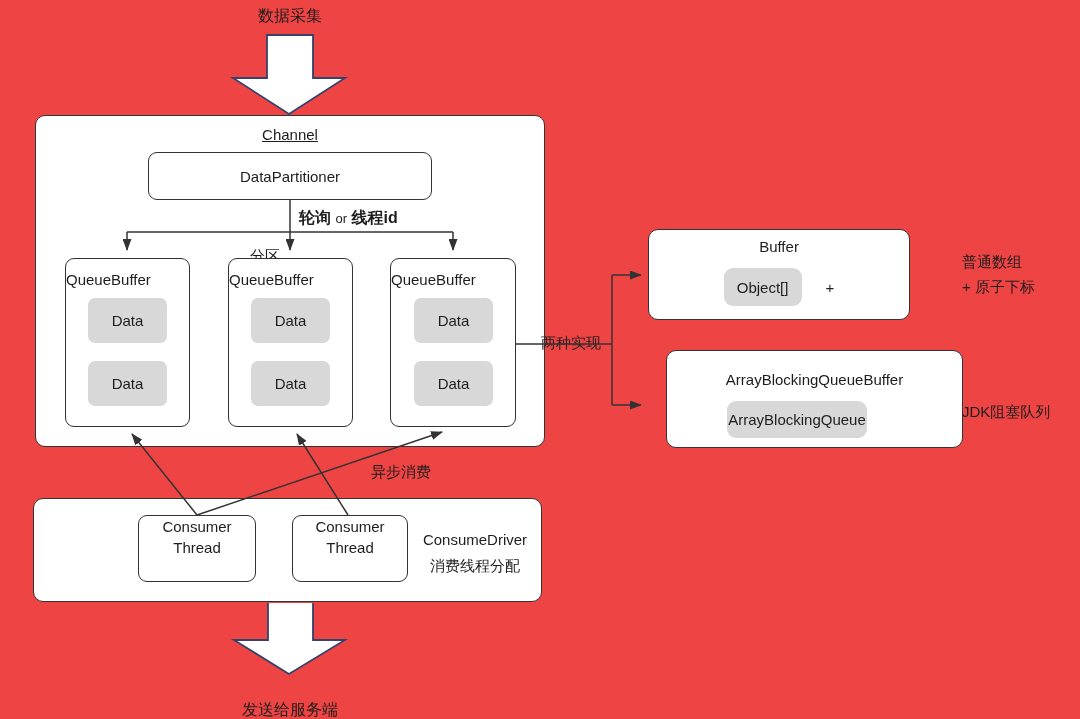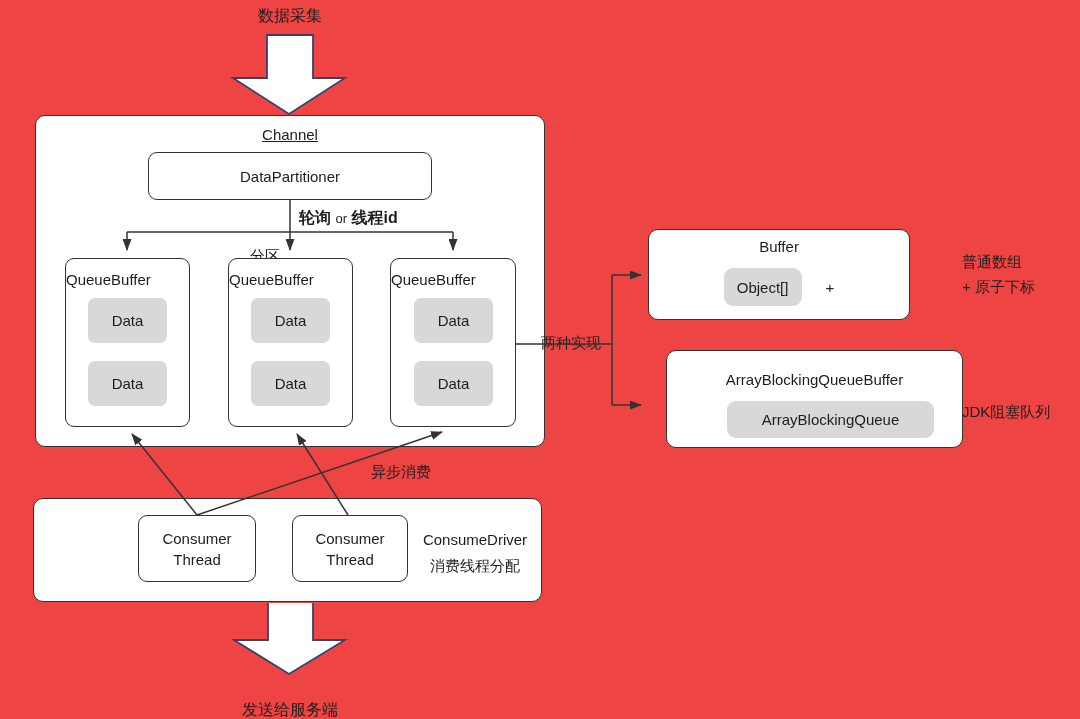--- a/index.html
+++ b/index.html
@@ -17,21 +17,21 @@
   .box-title{text-align:center;font-size:15px;}
   .lbl{position:absolute;font-size:15px;white-space:nowrap;}
   .center{text-align:center;}
   .chip{
     background:#d8d8d8;border-radius:7px;display:flex;
     align-items:center;justify-content:center;font-size:15px;
     box-sizing:border-box;
   }
   .chip.rounded{border-radius:9px;}
   .qb-title{padding-top:12px;text-align:left;font-size:15px;font-weight:500;}
-  .ct-box{display:flex;flex-direction:column;align-items:center;justify-content:center;
+  .ct-box{display:flex;flex-direction:column;align-items:center;justify-content:flex-start;
     font-size:15px;line-height:21px;}
   .chiprow{position:absolute;left:0;right:0;display:flex;justify-content:center;
     align-items:center;gap:24px;}
   .annot{position:absolute;font-size:15px;line-height:25px;text-align:left;}
   .bold{font-weight:bold;}
   .or{font-size:13px;font-weight:normal;}
   svg.overlay{position:absolute;left:0;top:0;pointer-events:none;}
 </style>
 </head>
 <body>
@@ -83,21 +83,21 @@
     </div>
   </div>
 
   <div class="annot" style="left:962px;top:249px;width:116px;">
     <div>普通数组</div>
     <div>+ 原子下标</div>
   </div>
 
   <div class="box" style="left:648px;top:350px;width:297px;height:98px;margin-left:18px;">
     <div class="box-title" style="padding-top:20px;">ArrayBlockingQueueBuffer</div>
-    <div class="chip rounded abs" style="left:60px;top:50px;width:207px;height:37px;">ArrayBlockingQueue</div>
+    <div class="chip rounded abs" style="left:60px;top:50px;width:140px;height:37px;">ArrayBlockingQueue</div>
   </div>
 
   <div class="annot" style="left:962px;top:399px;width:116px;">JDK阻塞队列</div>
 
   <div class="lbl" style="left:371px;top:463px;">异步消费</div>
 
   <div class="box" style="left:33px;top:498px;width:509px;height:104px;"></div>
 
   <div class="box small ct-box" style="left:138px;top:515px;width:118px;height:67px;">
     <div>Consumer</div>

